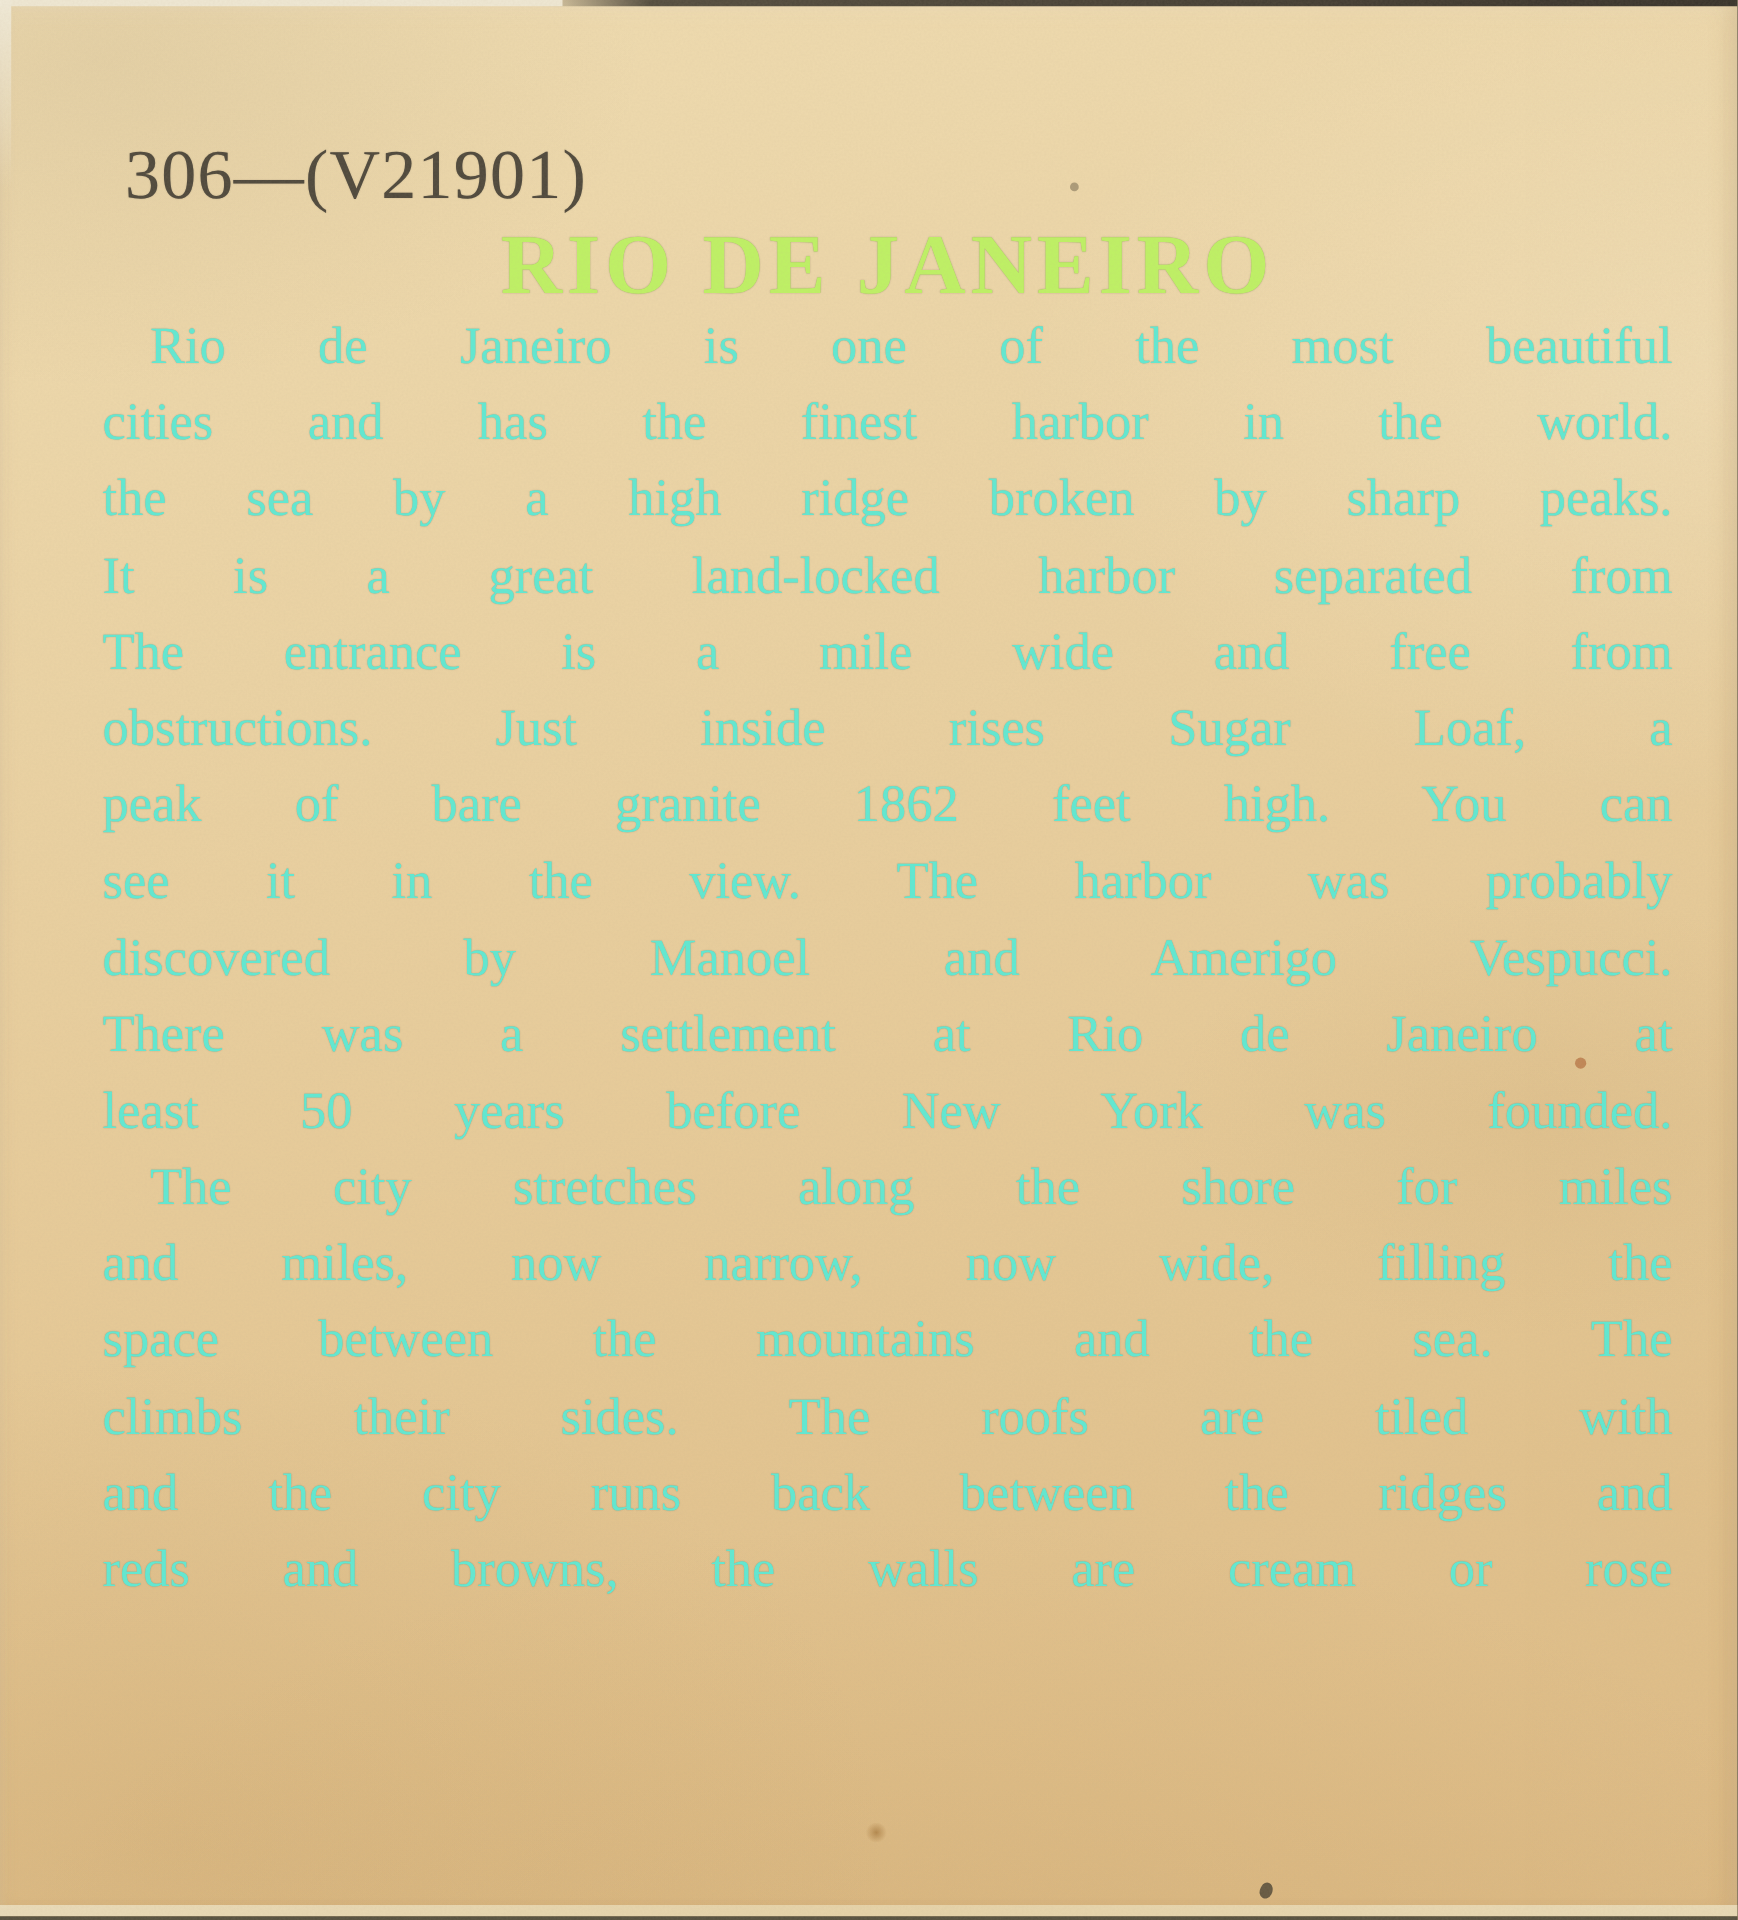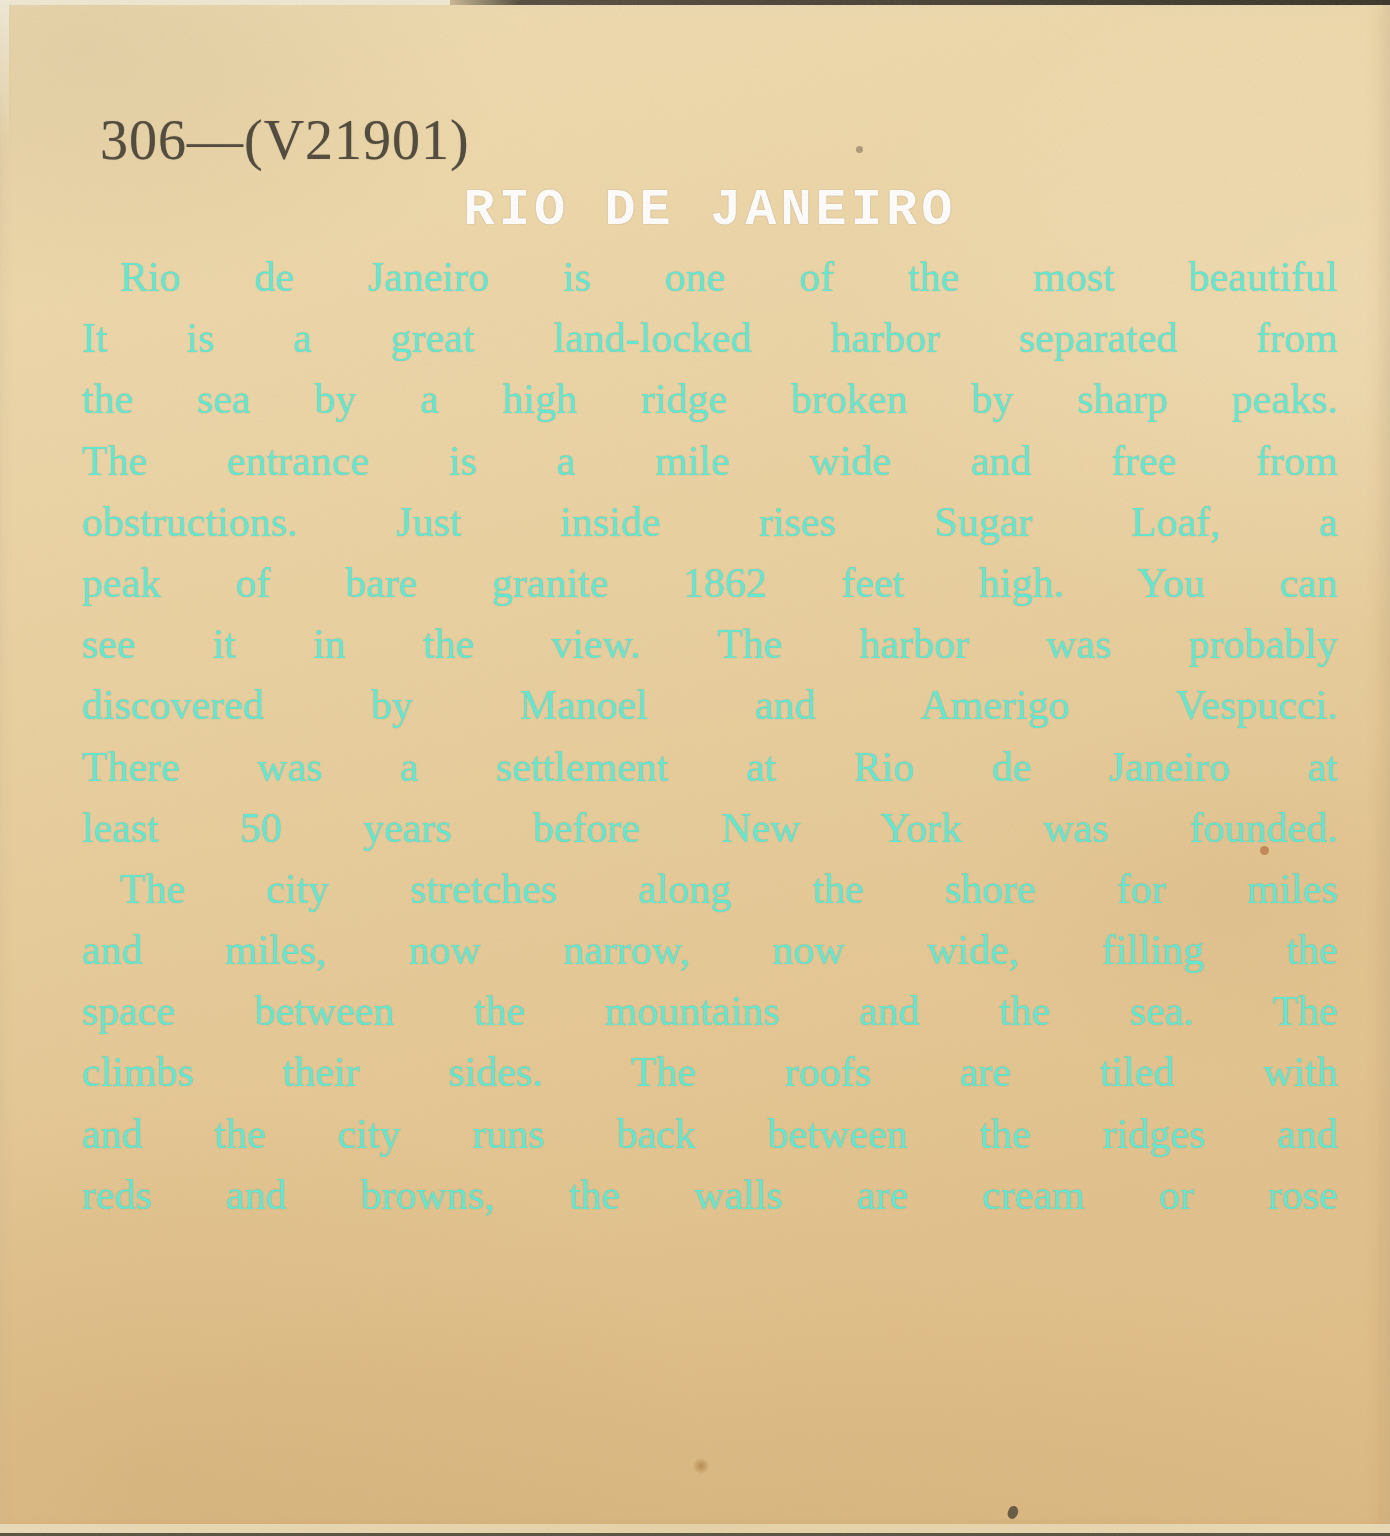--- a/index.html
+++ b/index.html
@@ -90,27 +90,26 @@
     letter-spacing: 1px;
     color: #4d473b;
     text-shadow: 0 0 1px rgba(77,71,59,0.45);
     white-space: nowrap;
   }
   .title {
     position: absolute;
     left: 0; top: 178px;
     width: 100%;
     text-align: center;
-    font-size: 52px;
+    font-size: 68px;
     line-height: 66px;
     font-weight: bold;
     letter-spacing: 4px;
-    color: #ffffff;
+    color: #bef264;
     text-shadow: 0 0 1px rgba(67,62,51,0.5);
-    font-family: Liberation Mono, monospace;
   }
   .bodytext {
     position: absolute;
     left: 0; top: 247px;
     width: 100%;
     font-size: 42px;
     line-height: 61.2px;
     color: #5eead4;
     text-shadow: 0 0 1px rgba(76,70,58,0.40);
   }
@@ -139,22 +138,23 @@
   <div class="edge-top-light"></div>
   <div class="edge-left-light"></div>
   <div class="edge-bottom-light"></div>
   <div class="edge-bottom-dark"></div>
 
   <div class="content">
     <div class="catalog">306—(V21901)</div>
     <div class="title">RIO DE JANEIRO</div>
     <div class="bodytext">
       <div class="line indent">Rio de Janeiro is one of the most beautiful</div>
+      <div class="line">cities and has the finest harbor in the world.</div>
+      <div class="line">the sea by a high ridge broken by sharp peaks.</div>
       <div class="line">It is a great land-locked harbor separated from</div>
-      <div class="line">the sea by a high ridge broken by sharp peaks.</div>
       <div class="line">The entrance is a mile wide and free from</div>
       <div class="line">obstructions.  Just inside rises Sugar Loaf, a</div>
       <div class="line">peak of bare granite 1862 feet high.  You can</div>
       <div class="line">see it in the view.  The harbor was probably</div>
       <div class="line">discovered by Manoel and Amerigo Vespucci.</div>
       <div class="line">There was a settlement at Rio de Janeiro at</div>
       <div class="line">least 50 years before New York was founded.</div>
       <div class="line indent">The city stretches along the shore for miles</div>
       <div class="line">and miles, now narrow, now wide, filling the</div>
       <div class="line">space between the mountains and the sea.  The</div>

